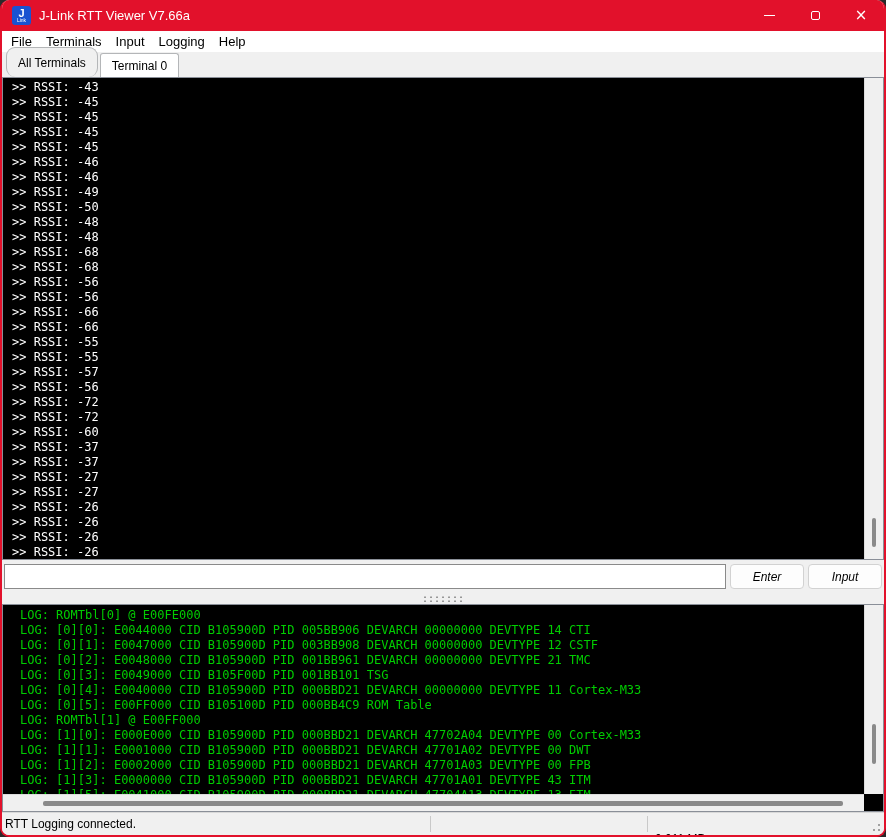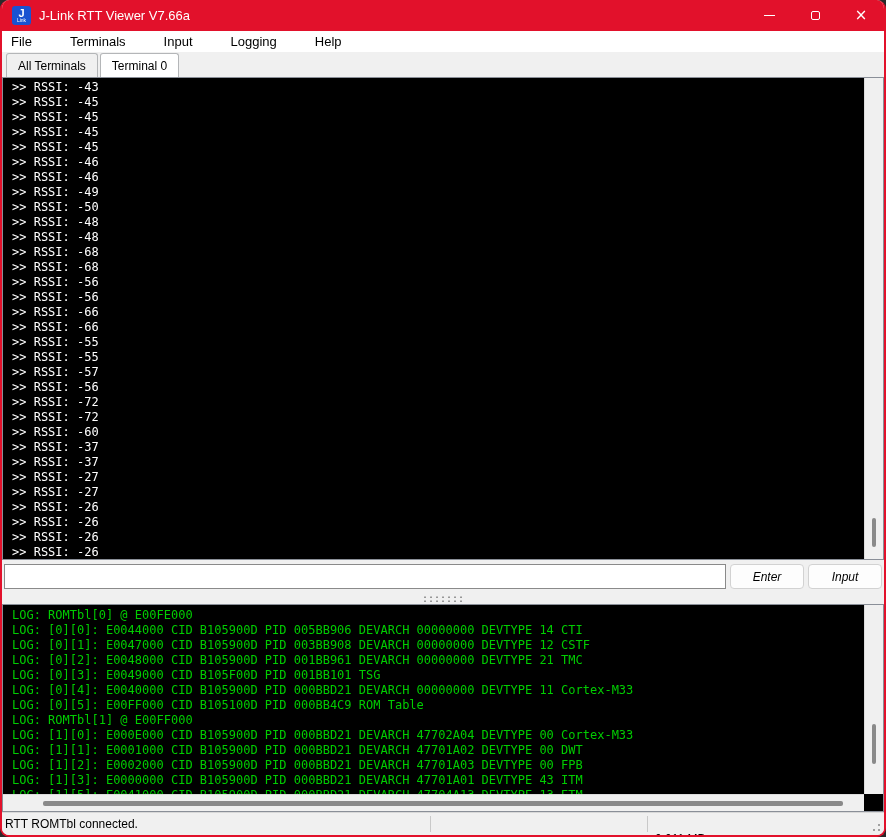--- a/index.html
+++ b/index.html
@@ -38,38 +38,38 @@
   .win-btn { width: 46px; height: 100%; display: flex; align-items: center; justify-content: center; cursor: default; }
   .glyph-min { width: 11px; height: 1px; background: #fff; display: block; }
   .glyph-max { width: 9px; height: 9px; border: 1px solid #fff; border-radius: 2px; display: block; }
   .glyph-close { font-size: 15px; line-height: 1; color: #fff; font-family: "DejaVu Sans", sans-serif; }
 
   
   .menubar {
     height: 21px; background: #ffffff;
     display: flex; align-items: center;
     padding-left: 2px;
-    font-size: 13px; color: #000; gap: 24px;
+    font-size: 13px; color: #000;
   }
   .menubar .menu-item { padding: 2px 7px; }
 
   
   .tabbar {
     height: 25px; background: #f0f0f0;
     display: flex; align-items: flex-end;
     padding-left: 4px;
     font-size: 12px; color: #000;
   }
   .tab {
     border: 1px solid #b4b6b8; border-bottom: none;
     border-radius: 3px 3px 0 0;
     padding: 0 11px;
     display: flex; align-items: center;
   }
-  .tab.inactive { background: #f0f0f0; height: 24px; }
+  .tab.inactive { background: #f0f0f0; height: 30px; border-radius: 9px; }
   .tab.active   { background: #ffffff; height: 24px; margin-left: 2px; }
 
   
   .terminal-wrap {
     height: 483px; width: 882px;
     border: 1px solid #8a8f98;
     display: flex;
     background: #000;
     justify-content: flex-end;
   }
@@ -132,21 +132,21 @@
 
   
   .log-wrap {
     height: 208px; width: 882px;
     border: 1px solid #8a8f98;
     position: relative;
     background: #000;
     overflow: hidden;
   }
   .log {
-    position: absolute; left: 0; top: 0;
+    position: absolute; left: 8px; top: 0;
     width: 861px; height: 189px;
     background: #000;
     color: var(--log-text, #00cd00);
     font-family: "DejaVu Sans Mono", monospace;
     font-size: 12px; line-height: 15px;
     padding: 3px 0 0 9px;
     white-space: pre;
     overflow: hidden;
   }
   .log-vs { position: absolute; right: 0; top: 0; height: 189px; }
@@ -245,21 +245,21 @@
     <div class="vscroll log-vs">
       <div class="vthumb log-vthumb"></div>
     </div>
     <div class="hscroll">
       <div class="hthumb"></div>
     </div>
     <div class="corner"></div>
   </div>
 
   <div class="statusbar">
-    <div class="status-left">RTT ROMTbl connected.</div>
+    <div class="status-left">RTT Logging connected.</div>
     <div class="status-sep"></div>
     <div class="status-mid"></div>
     <div class="status-sep"></div>
     <div class="status-size">0.011 MB</div>
     <div class="grip"></div>
   </div>
 
 </div>
 
 </body></html>

